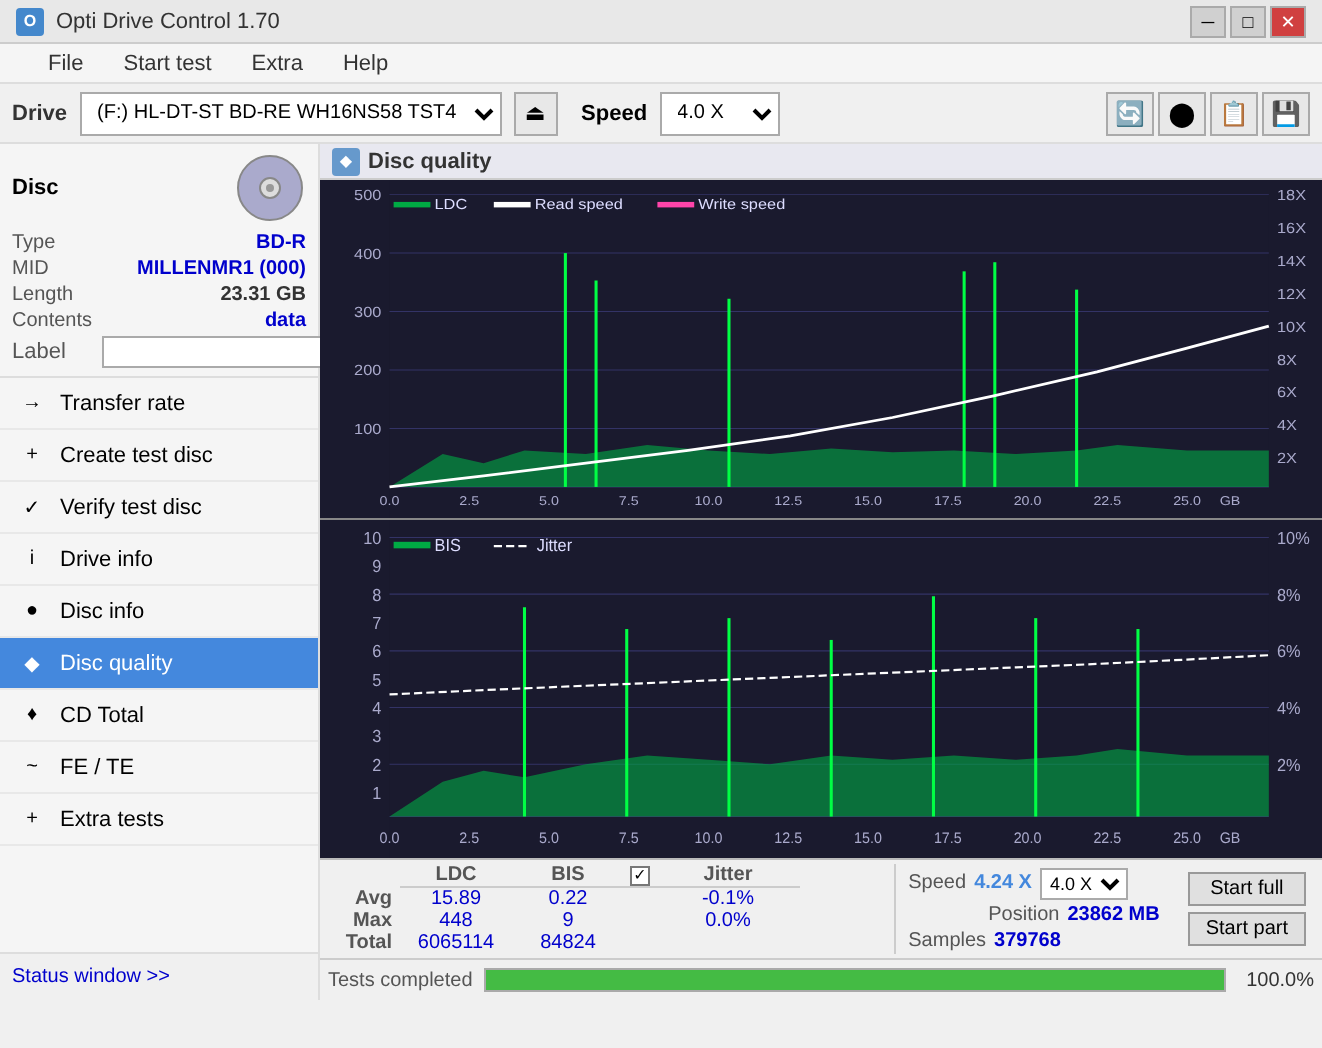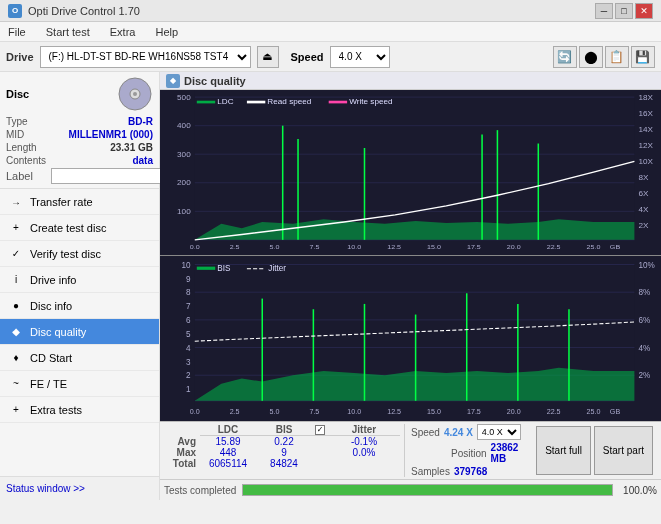--- a/index.html
+++ b/index.html
@@ -8,21 +8,21 @@
     
     .title-bar { background: #e8e8e8; height: 22px; display: flex; align-items: center; justify-content: space-between; padding: 0 8px; border-bottom: 1px solid #ccc; }
     .title-bar-left { display: flex; align-items: center; gap: 6px; }
     .title-bar-icon { width: 14px; height: 14px; background: #4488cc; border-radius: 2px; display: flex; align-items: center; justify-content: center; color: white; font-size: 8px; font-weight: bold; }
     .title-bar-text { font-size: 11px; color: #333; }
     .title-bar-controls { display: flex; gap: 2px; }
     .title-bar-btn { width: 18px; height: 16px; background: #d0d0d0; border: 1px solid #aaa; display: flex; align-items: center; justify-content: center; font-size: 9px; cursor: pointer; }
     .title-bar-btn.close { background: #d04040; color: white; }
     
     
-    .menu-bar { background: #f5f5f5; height: 20px; display: flex; align-items: center; padding: 0 4px; border-bottom: 1px solid #ddd; gap: 12px; }
+    .menu-bar { background: #f5f5f5; height: 20px; display: flex; align-items: center; padding: 0 20px; border-bottom: 1px solid #ddd; gap: 12px; }
     .menu-item { font-size: 11px; color: #333; cursor: pointer; padding: 2px 4px; }
     
     
     .drive-bar { background: #f0f0f0; height: 30px; display: flex; align-items: center; padding: 0 6px; border-bottom: 1px solid #ddd; gap: 6px; }
     .drive-label { font-size: 11px; font-weight: bold; color: #333; }
     .drive-select { height: 22px; font-size: 10px; background: white; border: 1px solid #aaa; padding: 0 4px; min-width: 200px; }
     .eject-btn { width: 22px; height: 22px; background: #e8e8e8; border: 1px solid #aaa; display: flex; align-items: center; justify-content: center; cursor: pointer; }
     .speed-label { font-size: 11px; font-weight: bold; margin-left: 6px; }
     .speed-select { height: 22px; font-size: 10px; background: white; border: 1px solid #aaa; padding: 0 4px; width: 60px; }
     .toolbar-icons { display: flex; gap: 2px; margin-left: auto; }
@@ -170,21 +170,21 @@
       <div class="sidebar-item">
         <span class="sidebar-item-icon">●</span>
         <span class="sidebar-item-label">Disc info</span>
       </div>
       <div class="sidebar-item active">
         <span class="sidebar-item-icon">◆</span>
         <span class="sidebar-item-label">Disc quality</span>
       </div>
       <div class="sidebar-item">
         <span class="sidebar-item-icon">♦</span>
-        <span class="sidebar-item-label">CD Start</span>
+        <span class="sidebar-item-label">CD Total</span>
       </div>
       <div class="sidebar-item">
         <span class="sidebar-item-icon">~</span>
         <span class="sidebar-item-label">FE / TE</span>
       </div>
       <div class="sidebar-item">
         <span class="sidebar-item-icon">+</span>
         <span class="sidebar-item-label">Extra tests</span>
       </div>
     </div>
@@ -385,21 +385,21 @@
           <div style="display:flex; align-items:center; gap:4px; font-size:10px;padding-left:40px;">
             <span style="color:#555;">Position</span>
             <span style="color:#0000cc; font-weight:bold;">23862 MB</span>
           </div>
           <div style="display:flex; align-items:center; gap:4px; font-size:10px;">
             <span style="color:#555;">Samples</span>
             <span style="color:#0000cc; font-weight:bold;">379768</span>
           </div>
         </div>
 
-        <div style="display:flex; gap:3px; justify-content:center; padding: 2px 4px;">
+        <div style="display:flex; flex-direction:column; gap:3px; justify-content:center; padding: 2px 4px;">
           <button class="action-btn">Start full</button>
           <button class="action-btn">Start part</button>
         </div>
 
       </div>
 
       <div style="display:flex; align-items:center; padding:2px 4px; gap:6px; height:20px;">
         <span style="font-size:10px; color:#555;">Tests completed</span>
         <div style="flex:1; height:12px; background:#e0e0e0; border:1px solid #aaa;">
           <div style="height:100%; background:#44bb44; width:100%;"></div>

